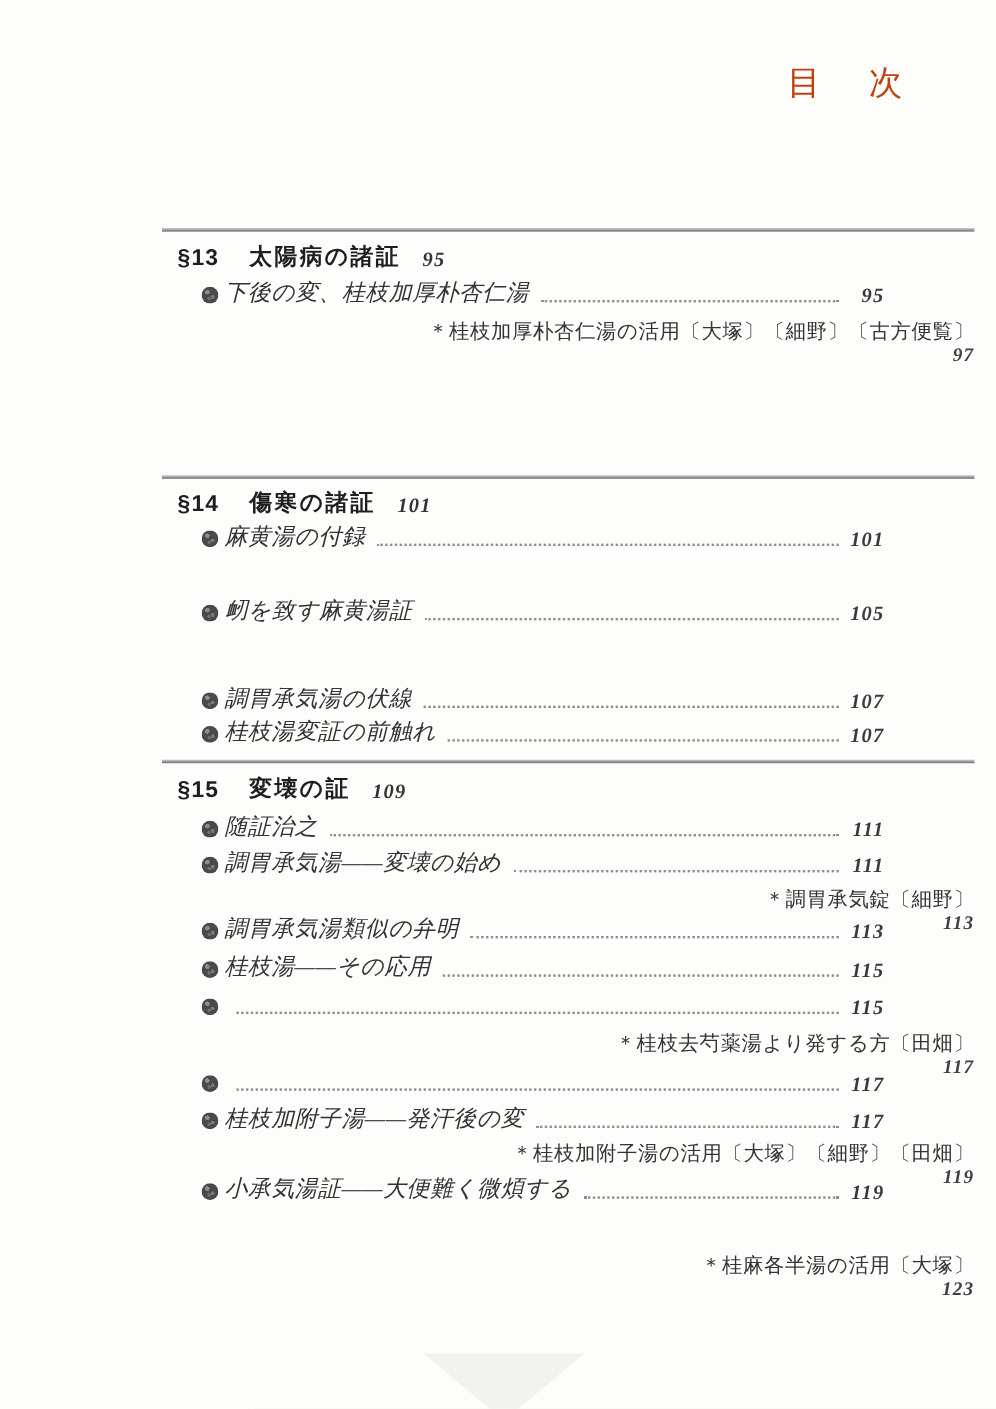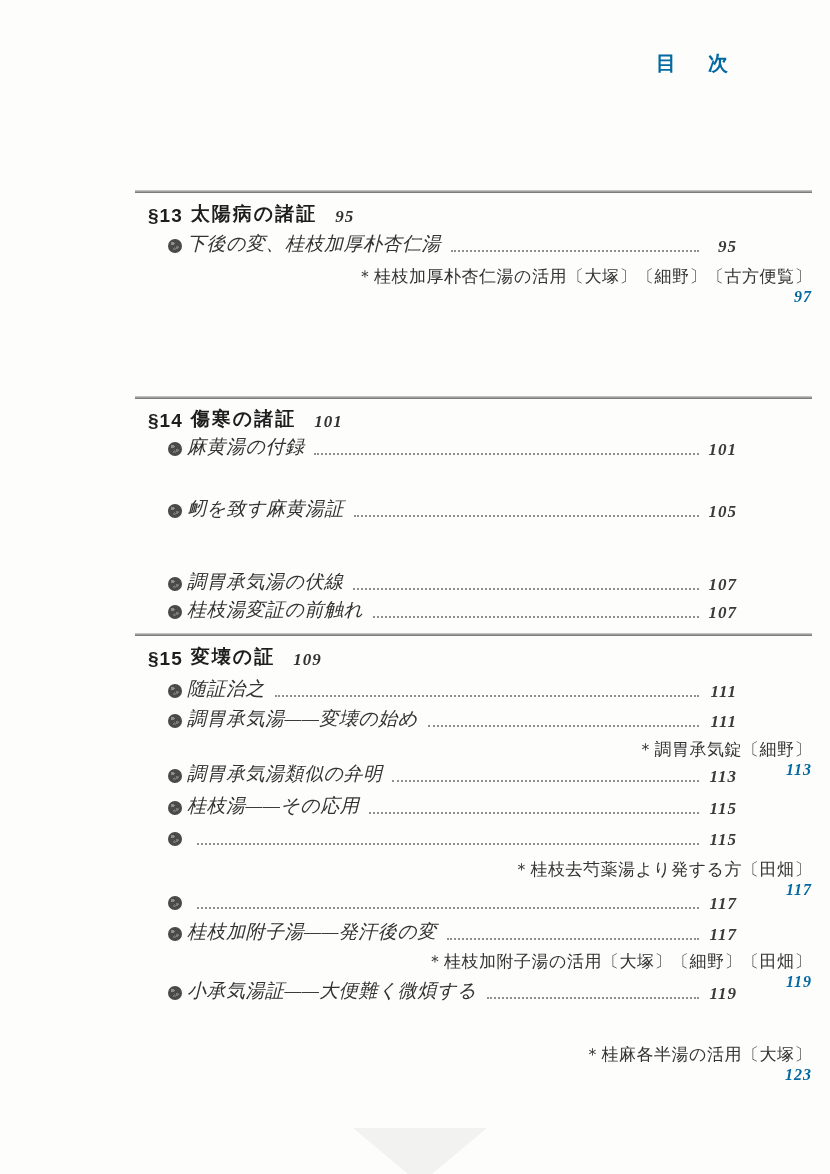--- a/index.html
+++ b/index.html
@@ -11,26 +11,25 @@
     margin: 0 auto;
     background: #fdfdfc;
     overflow: hidden;
     font-family: "Liberation Serif", serif;
     color: #333;
   }
   .doc-title {
     position: absolute;
     left: 656px;
     top: 50px;
-    font-size: 20px;
+    font-size: 28px;
     letter-spacing: 6px;
-    color: #0369a1;
+    color: #c2410c;
     font-family: "Liberation Serif", serif;
     white-space: nowrap;
-    font-weight: bold;
   }
   .rule {
     position: absolute;
     left: 135px;
     width: 677px;
     height: 3px;
     background: linear-gradient(#d2d2d2, #6b6b6b);
   }
   .row {
     position: absolute;
@@ -42,21 +41,21 @@
   }
   .section {
     font-family: "Liberation Sans", sans-serif;
     font-weight: bold;
     font-size: 19px;
     color: #1e1e1e;
     letter-spacing: 2px;
     padding-left: 13px;
     height: 26px;
   }
-  .sec-num { margin-right: 8px; letter-spacing: 1px; }
+  .sec-num { margin-right: 25px; letter-spacing: 1px; }
   .sec-page {
     font-family: "Liberation Serif", serif;
     font-style: italic;
     font-weight: 600;
     font-size: 17px;
     letter-spacing: 1px;
     margin-left: 18px;
     color: #333;
   }
   .entry {
@@ -99,21 +98,21 @@
     padding-left: 75px;
     height: 22px;
     flex-direction: column;
   }
   .sub-page {
     font-style: italic;
     font-weight: 600;
     font-size: 16px;
     letter-spacing: 1px;
     margin-left: 28px;
-    color: #0369a1;
+    color: #404040;
   }
   .watermark {
     position: absolute;
     left: 353px;
     top: 1128px;
     width: 0;
     height: 0;
     border-left: 67px solid transparent;
     border-right: 67px solid transparent;
     border-top: 56px solid #f2f2f1;

